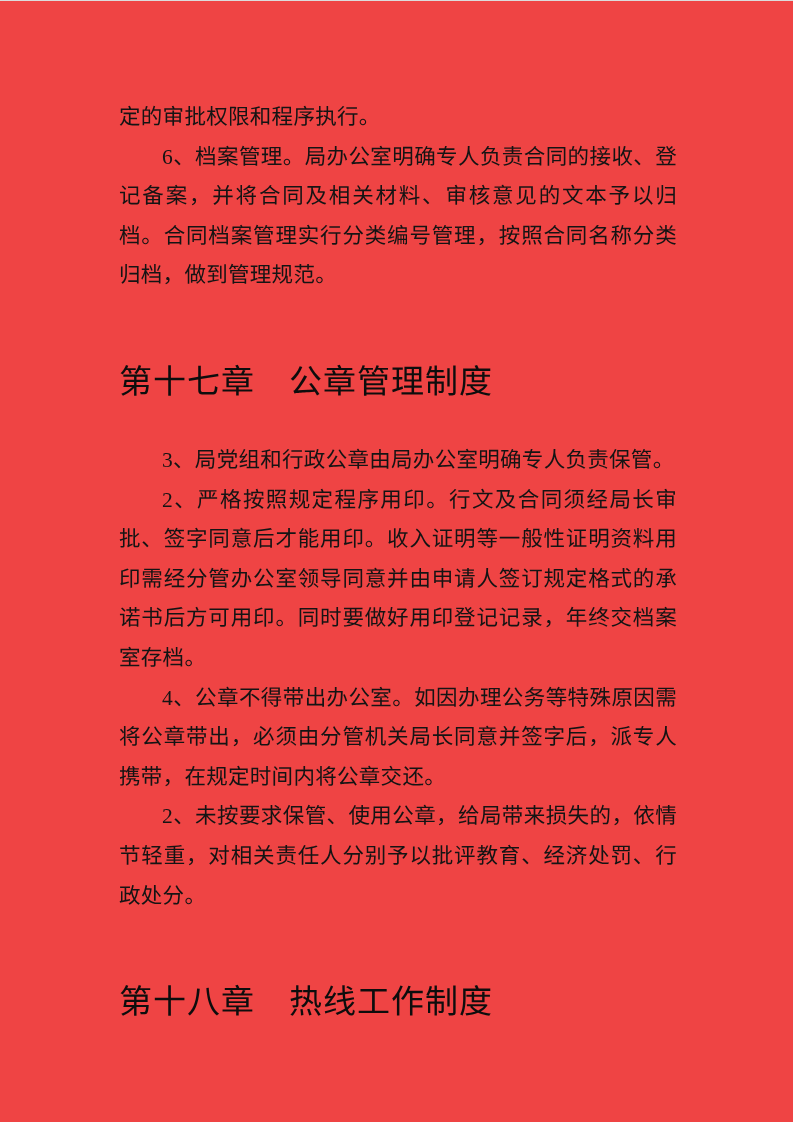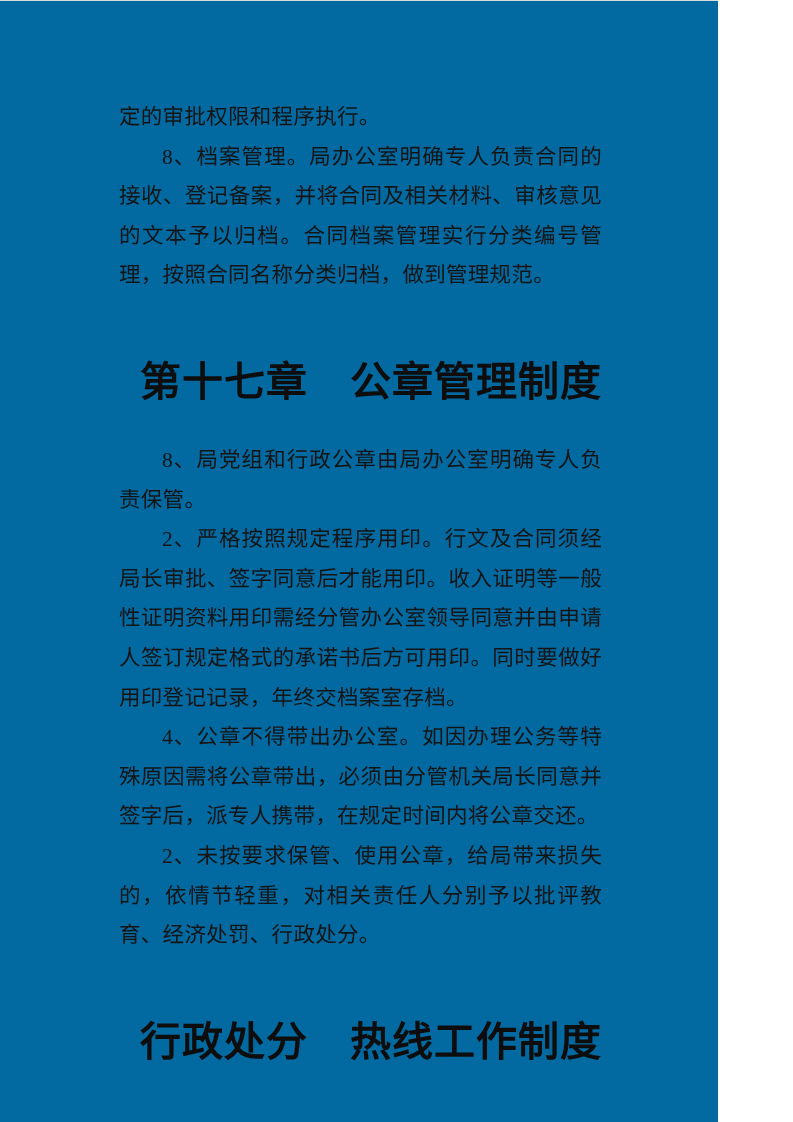--- a/index.html
+++ b/index.html
@@ -2,24 +2,24 @@
 <html lang="zh-CN"><head>
 <meta charset="utf-8">
 <style>
   html, body {
     margin: 0;
     padding: 0;
     background: #ffffff;
   }
   .page {
     position: relative;
-    width: 718px;
+    width: 793px;
     height: 1122px;
     box-sizing: border-box;
-    background: #0369a1;
+    background: #ef4444;
     padding: 98px 116px 0 119px;
     font-family: "Liberation Serif", "DejaVu Serif", serif;
     color: #141414;
     overflow: hidden;
   }
   .scan-edge {
     position: absolute;
     top: 0;
     left: 0;
     right: 0;
@@ -35,42 +35,42 @@
     text-align-last: left;
     text-indent: 2em;
     letter-spacing: 0.3px;
     word-break: break-all;
   }
   .para.no-indent {
     text-indent: 0;
   }
   .chapter-heading {
     margin: 64px 0 36px 0;
-    font-size: 41px;
+    font-size: 33px;
     line-height: 45px;
-    font-weight: 700;
-    text-align: right;
+    font-weight: 400;
+    text-align: left;
     letter-spacing: 1px;
     color: #0d0d0d;
   }
 </style>
 </head>
 <body>
 
 <div class="page">
   <div class="scan-edge"></div>
 
   <p class="para no-indent">定的审批权限和程序执行。</p>
 
-  <p class="para">8、档案管理。局办公室明确专人负责合同的接收、登记备案，并将合同及相关材料、审核意见的文本予以归档。合同档案管理实行分类编号管理，按照合同名称分类归档，做到管理规范。</p>
+  <p class="para">6、档案管理。局办公室明确专人负责合同的接收、登记备案，并将合同及相关材料、审核意见的文本予以归档。合同档案管理实行分类编号管理，按照合同名称分类归档，做到管理规范。</p>
 
   <h2 class="chapter-heading">第十七章　公章管理制度</h2>
 
-  <p class="para">8、局党组和行政公章由局办公室明确专人负责保管。</p>
+  <p class="para">3、局党组和行政公章由局办公室明确专人负责保管。</p>
 
   <p class="para">2、严格按照规定程序用印。行文及合同须经局长审批、签字同意后才能用印。收入证明等一般性证明资料用印需经分管办公室领导同意并由申请人签订规定格式的承诺书后方可用印。同时要做好用印登记记录，年终交档案室存档。</p>
 
   <p class="para">4、公章不得带出办公室。如因办理公务等特殊原因需将公章带出，必须由分管机关局长同意并签字后，派专人携带，在规定时间内将公章交还。</p>
 
   <p class="para">2、未按要求保管、使用公章，给局带来损失的，依情节轻重，对相关责任人分别予以批评教育、经济处罚、行政处分。</p>
 
-  <h2 class="chapter-heading">行政处分　热线工作制度</h2>
+  <h2 class="chapter-heading">第十八章　热线工作制度</h2>
 </div>
 
 </body></html>

